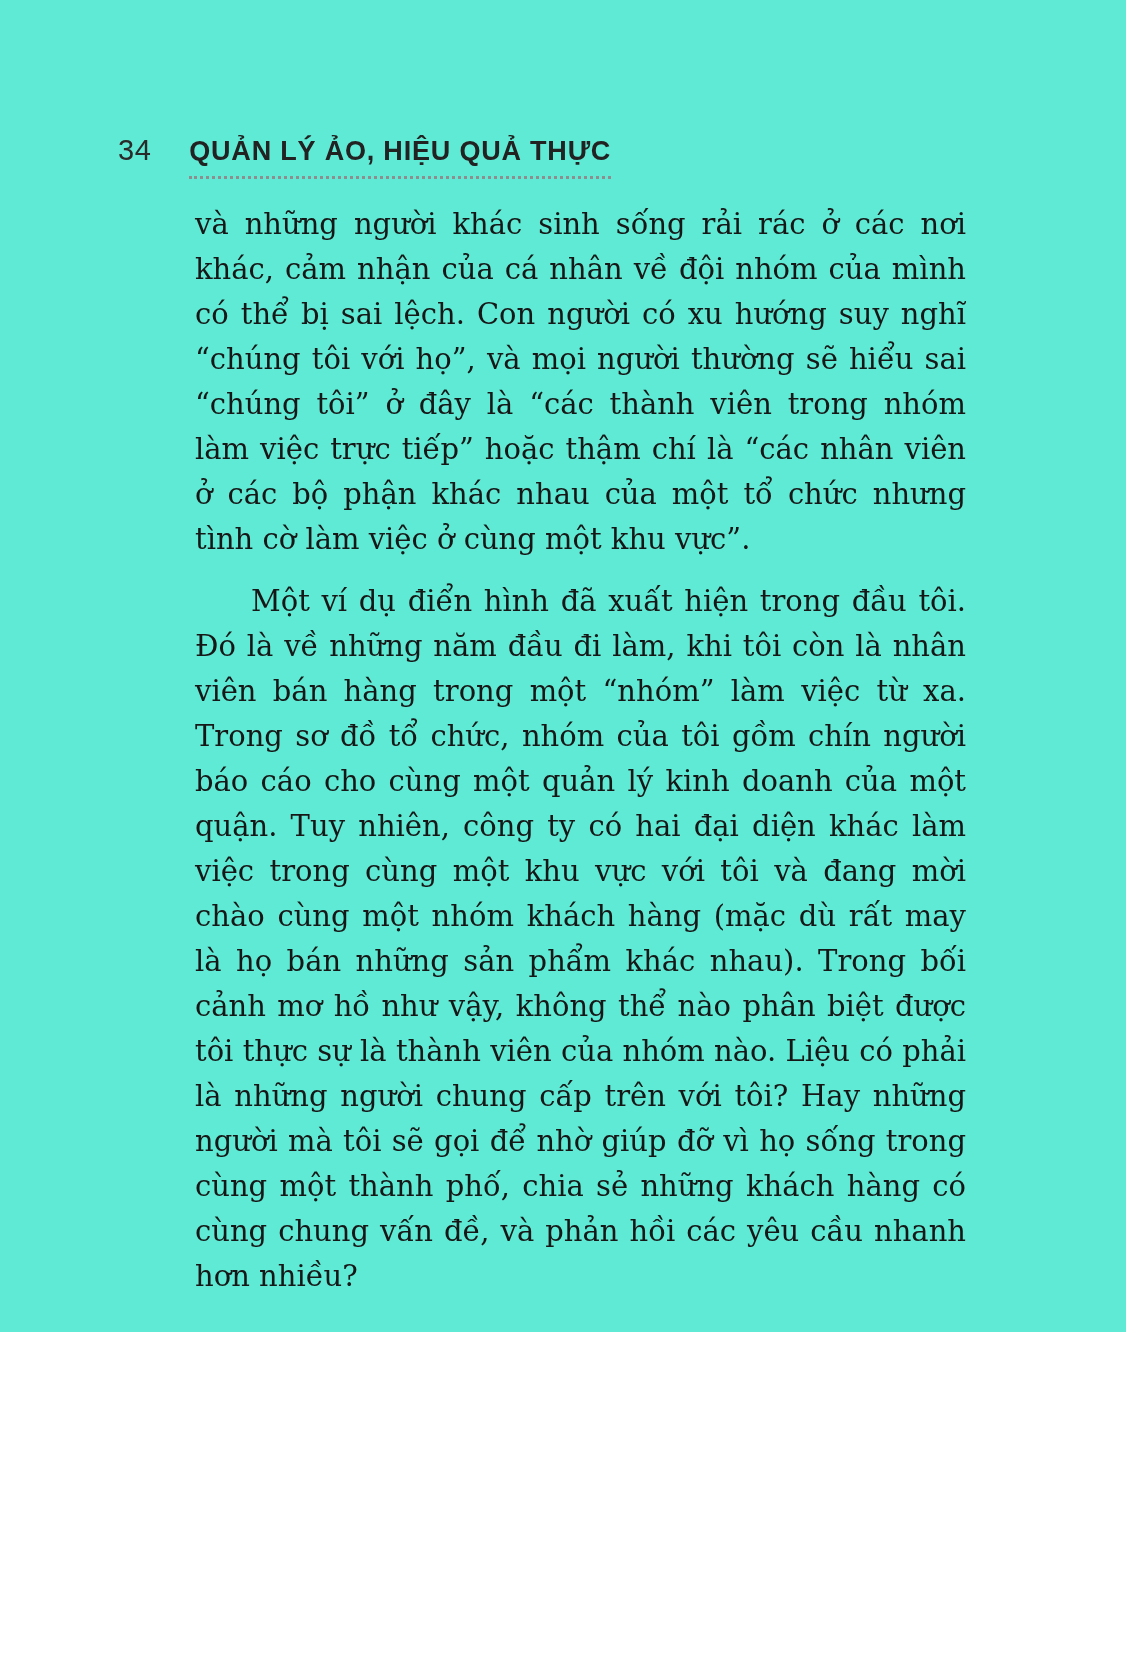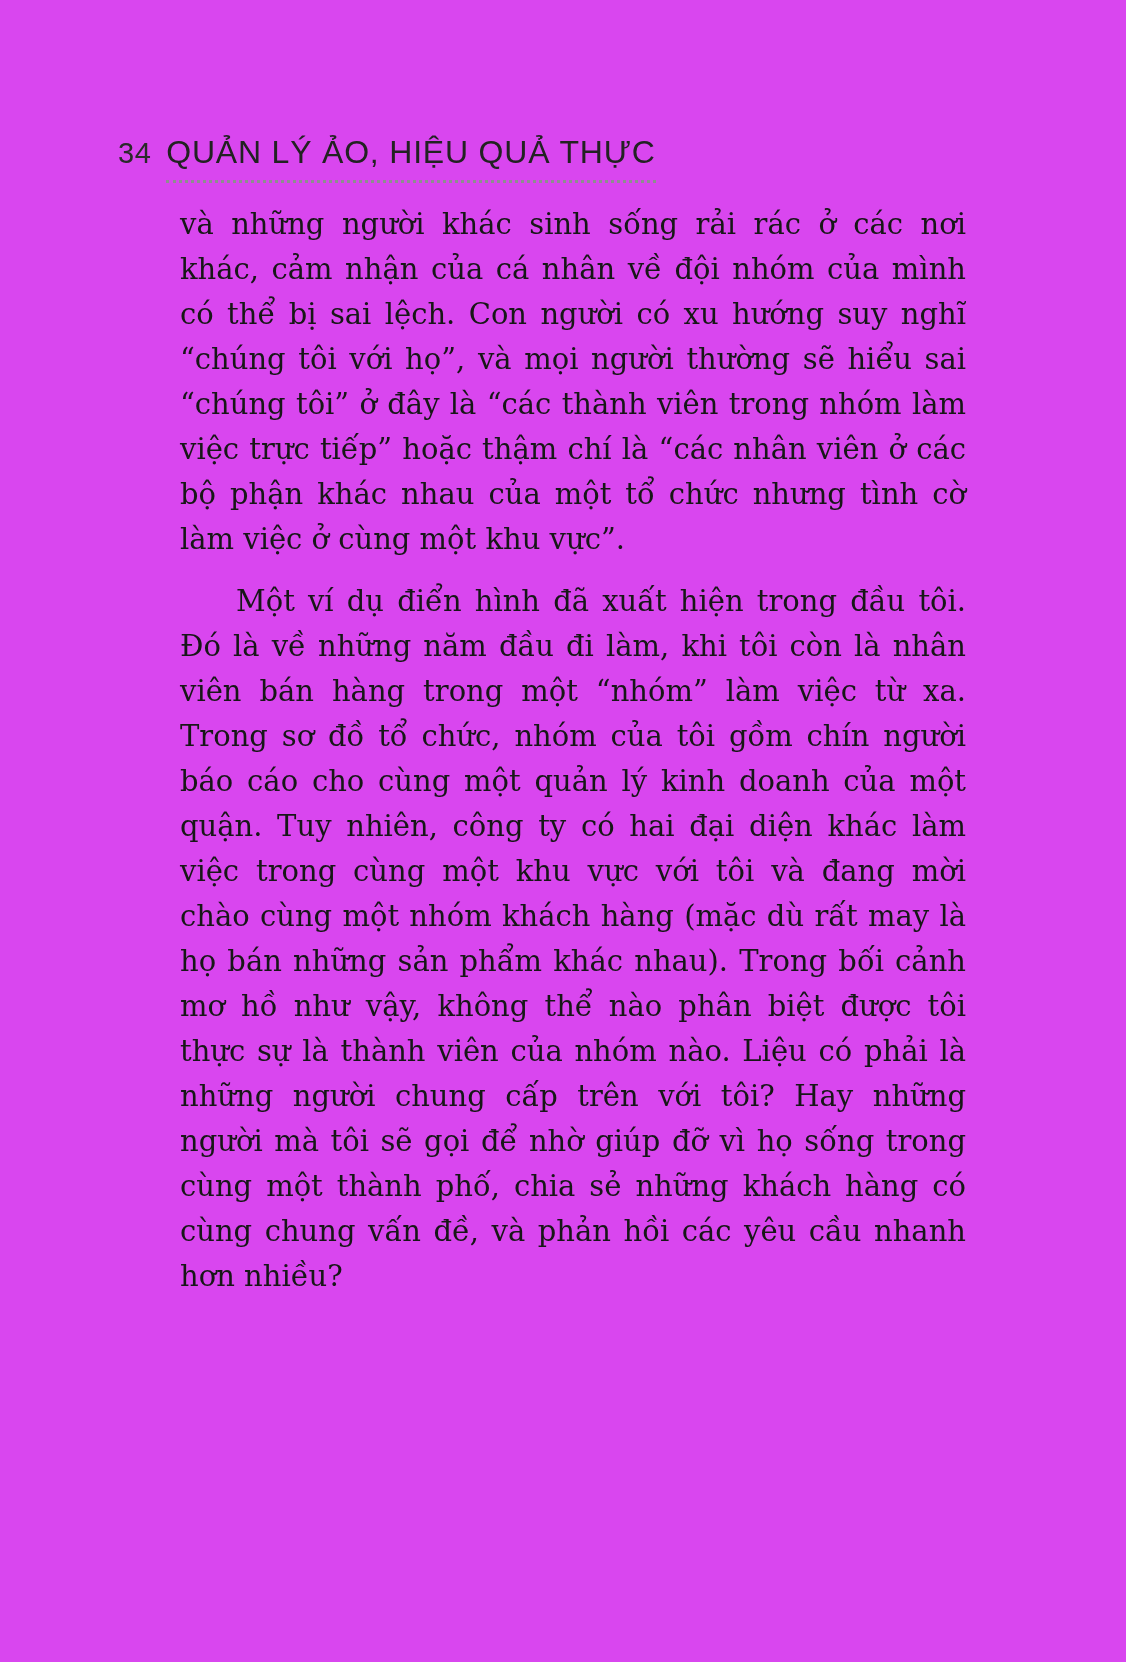--- a/index.html
+++ b/index.html
@@ -3,62 +3,63 @@
 <meta charset="utf-8">
 <style>
   html, body {
     margin: 0;
     padding: 0;
     background: #ffffff;
   }
   .page {
     position: relative;
     width: 1126px;
-    height: 1662px;
-    background: #d946ef;
+    height: 1332px;
+    background: #5eead4;
     overflow: hidden;
   }
   
   .page-header {
     position: absolute;
     top: 134px;
     left: 118px;
     display: flex;
     align-items: baseline;
   }
   .page-number {
     font-family: "Liberation Sans", sans-serif;
     font-size: 29px;
     color: #2a2a2a;
     letter-spacing: 0.5px;
   }
   .running-title {
     font-family: "Liberation Sans", sans-serif;
-    font-size: 32px;
+    font-size: 27px;
     color: #222222;
     letter-spacing: 0.8px;
-    margin-left: 15px;
+    margin-left: 38px;
     padding-bottom: 9px;
     border-bottom: 3px dotted #8e8e8e;
     white-space: nowrap;
+    font-weight: bold;
   }
   
   .body-text {
     position: absolute;
     top: 202px;
     left: 180px;
     width: 786px;
     font-family: "DejaVu Serif", "Liberation Serif", serif;
     font-size: 29px;
     line-height: 45px;
     color: #171717;
     text-align: justify;
   }
   .para {
-    margin: 0 0 17px 0;
+    margin: 0 0 17px 15px;
   }
   .para.indent {
     text-indent: 56px;
   }
 </style>
 </head>
 <body>
 
 <div class="page">
 

